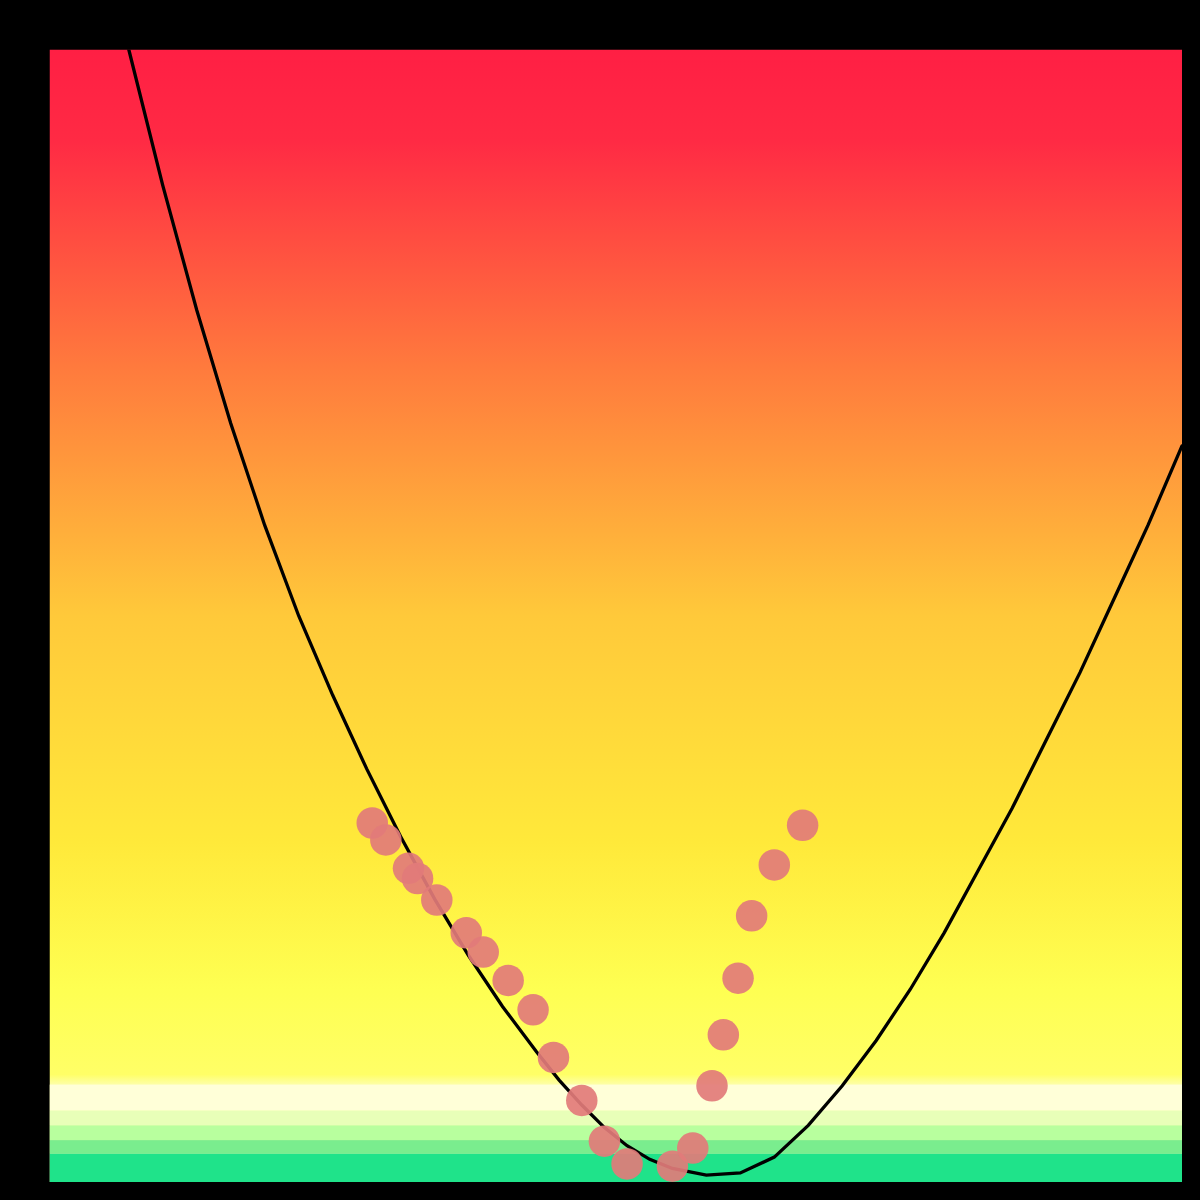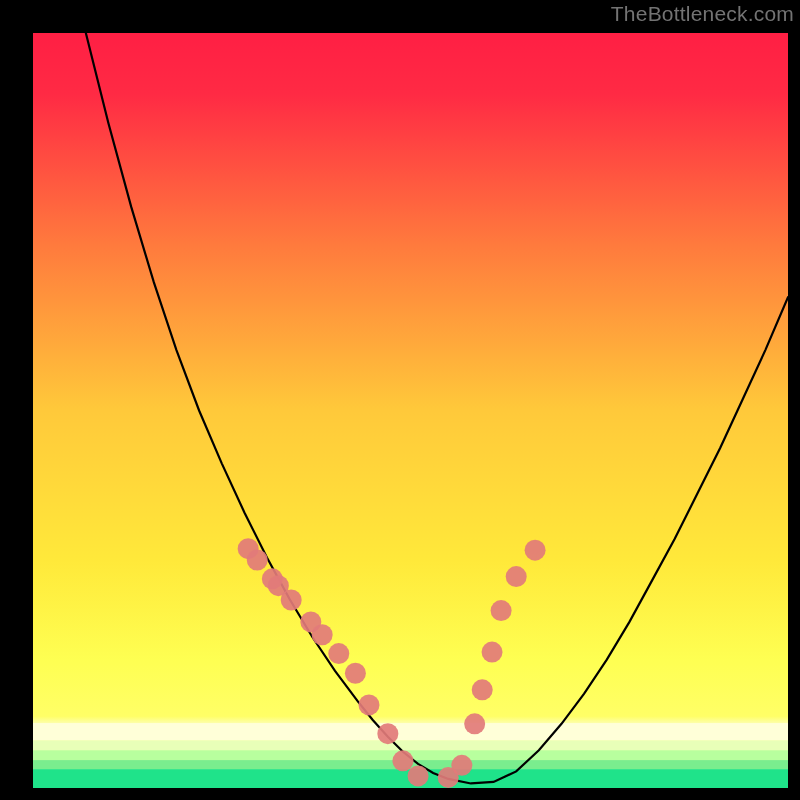--- a/index.html
+++ b/index.html
@@ -77,14 +77,13 @@
         <circle cx="415.25" cy="744.43" r="10.5" fill="#e27b79" fill-opacity="0.92"></circle>
         <circle cx="428.84" cy="732.35" r="10.5" fill="#e27b79" fill-opacity="0.92"></circle>
         <circle cx="441.67" cy="690.83" r="10.5" fill="#e27b79" fill-opacity="0.92"></circle>
         <circle cx="449.22" cy="656.85" r="10.5" fill="#e27b79" fill-opacity="0.92"></circle>
         <circle cx="459.04" cy="619.10" r="10.5" fill="#e27b79" fill-opacity="0.92"></circle>
         <circle cx="468.10" cy="577.58" r="10.5" fill="#e27b79" fill-opacity="0.92"></circle>
         <circle cx="483.20" cy="543.60" r="10.5" fill="#e27b79" fill-opacity="0.92"></circle>
         <circle cx="502.08" cy="517.17" r="10.5" fill="#e27b79" fill-opacity="0.92"></circle>
       </svg>
     </div>
-  <div class="watermark">TheBottleneck.com</div>
 </div>
 
 </body></html>

